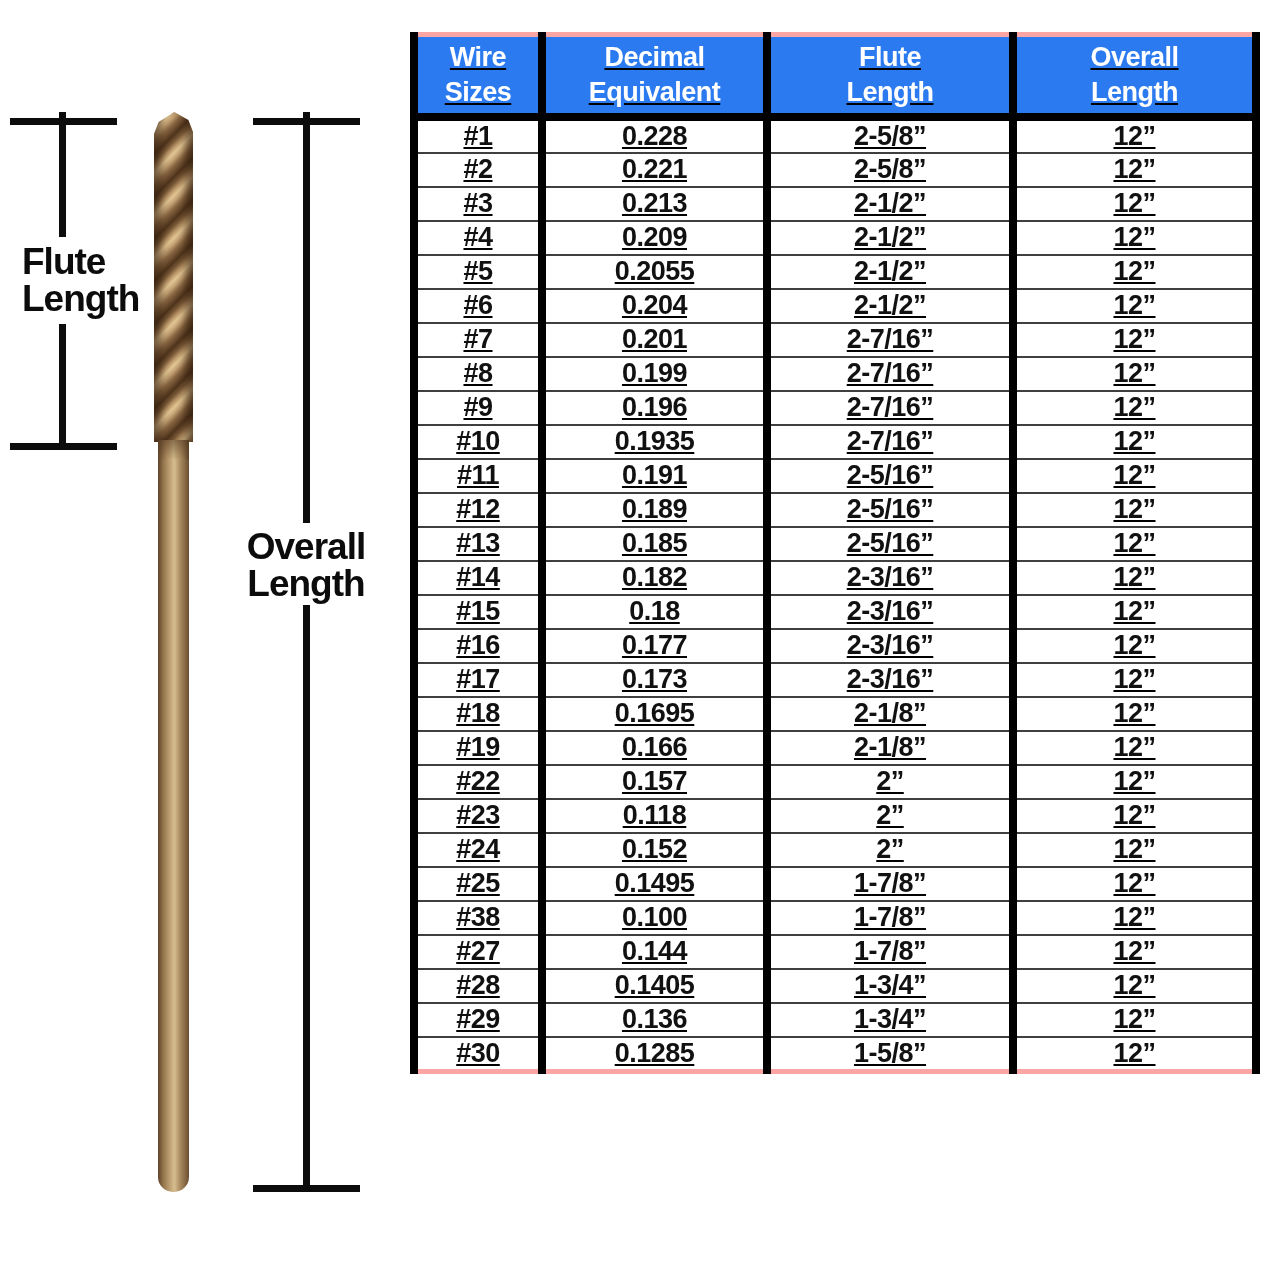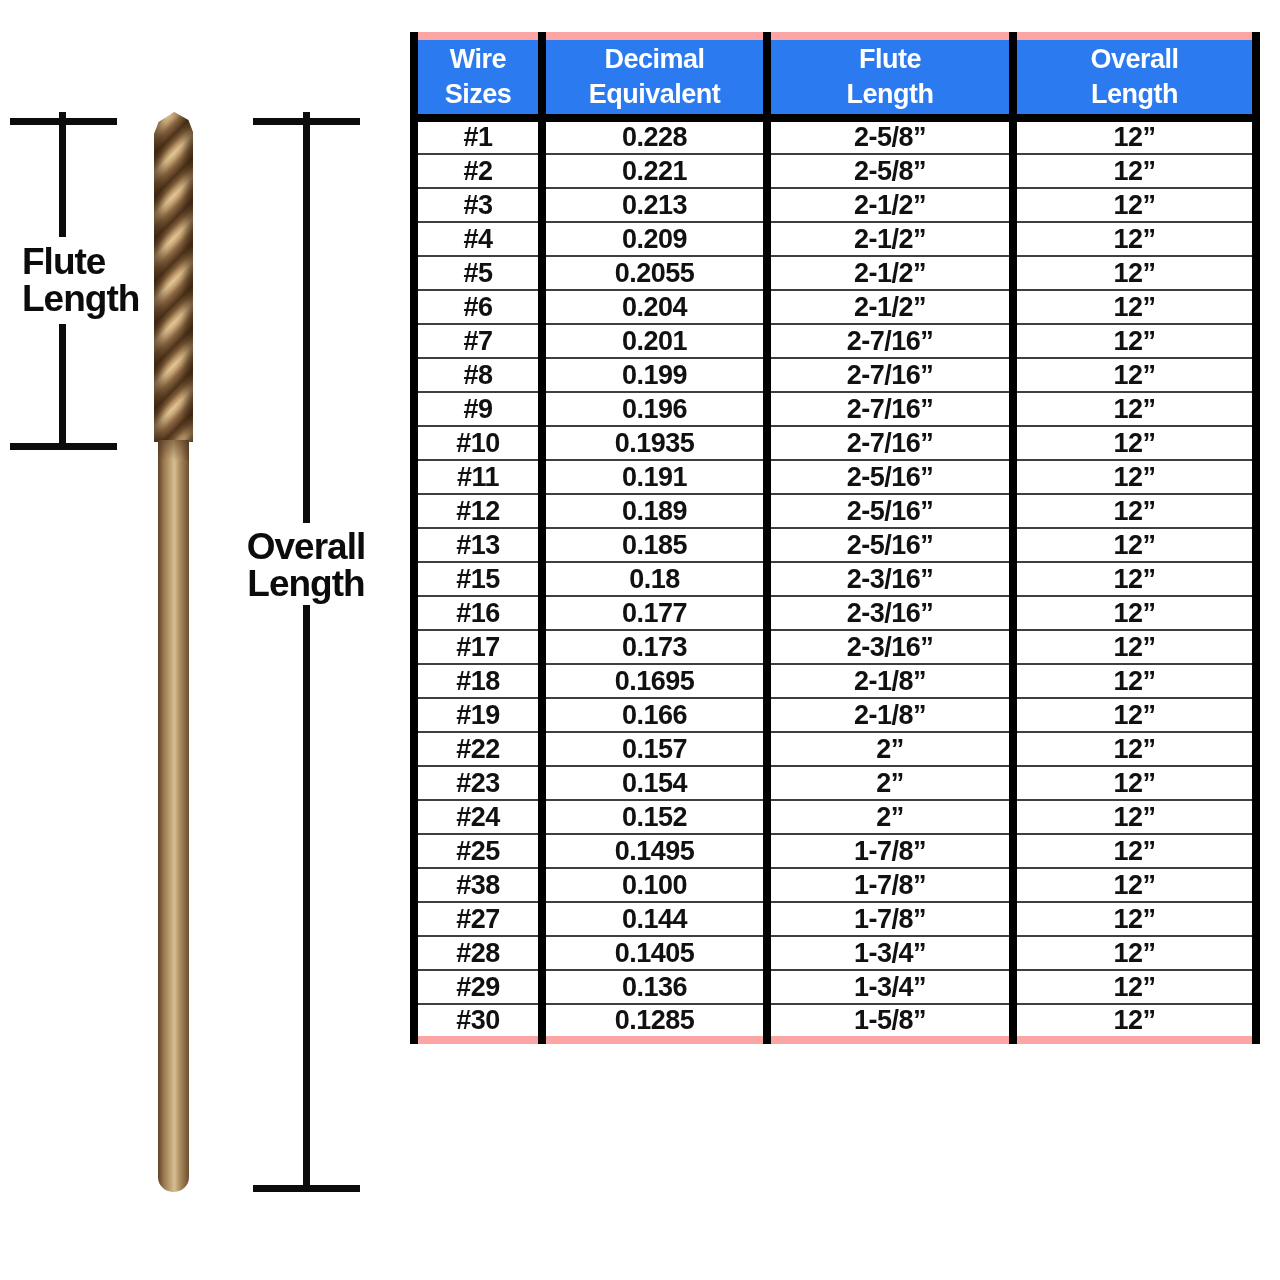--- a/index.html
+++ b/index.html
@@ -53,21 +53,22 @@
       #5e432a 0%, #97774e 18%, #c9ae80 45%, #d6bd8f 53%, #a98a5e 72%, #6b4e30 100%);
     border-radius: 0 0 15px 15px;
   }
 
   
   .size-table-wrap { position: absolute; left: 410px; top: 32px; }
   table.size-table {
     border-collapse: collapse;
     table-layout: fixed;
     width: 842px;
-    border: 8px solid #fca5a5;
+    border: 5px solid #fca5a5;
+    text-decoration: underline;
   }
   table.size-table th, table.size-table td {
     padding: 0;
     text-align: center;
     vertical-align: middle;
     border-left: 8px solid #000000;
     border-right: 8px solid #000000;
     overflow: hidden;
   }
   table.size-table thead tr { height: 82px; }
@@ -220,20 +221,26 @@
       <td>2-5/16”</td>
       <td>12”</td>
     </tr>
           <tr>
       <td>#13</td>
       <td>0.185</td>
       <td>2-5/16”</td>
       <td>12”</td>
     </tr>
           <tr>
+      <td>#14</td>
+      <td>0.182</td>
+      <td>2-3/16”</td>
+      <td>12”</td>
+    </tr>
+          <tr>
       <td>#15</td>
       <td>0.18</td>
       <td>2-3/16”</td>
       <td>12”</td>
     </tr>
           <tr>
       <td>#16</td>
       <td>0.177</td>
       <td>2-3/16”</td>
       <td>12”</td>
@@ -257,21 +264,21 @@
       <td>12”</td>
     </tr>
           <tr>
       <td>#22</td>
       <td>0.157</td>
       <td>2”</td>
       <td>12”</td>
     </tr>
           <tr>
       <td>#23</td>
-      <td>0.154</td>
+      <td>0.118</td>
       <td>2”</td>
       <td>12”</td>
     </tr>
           <tr>
       <td>#24</td>
       <td>0.152</td>
       <td>2”</td>
       <td>12”</td>
     </tr>
           <tr>

